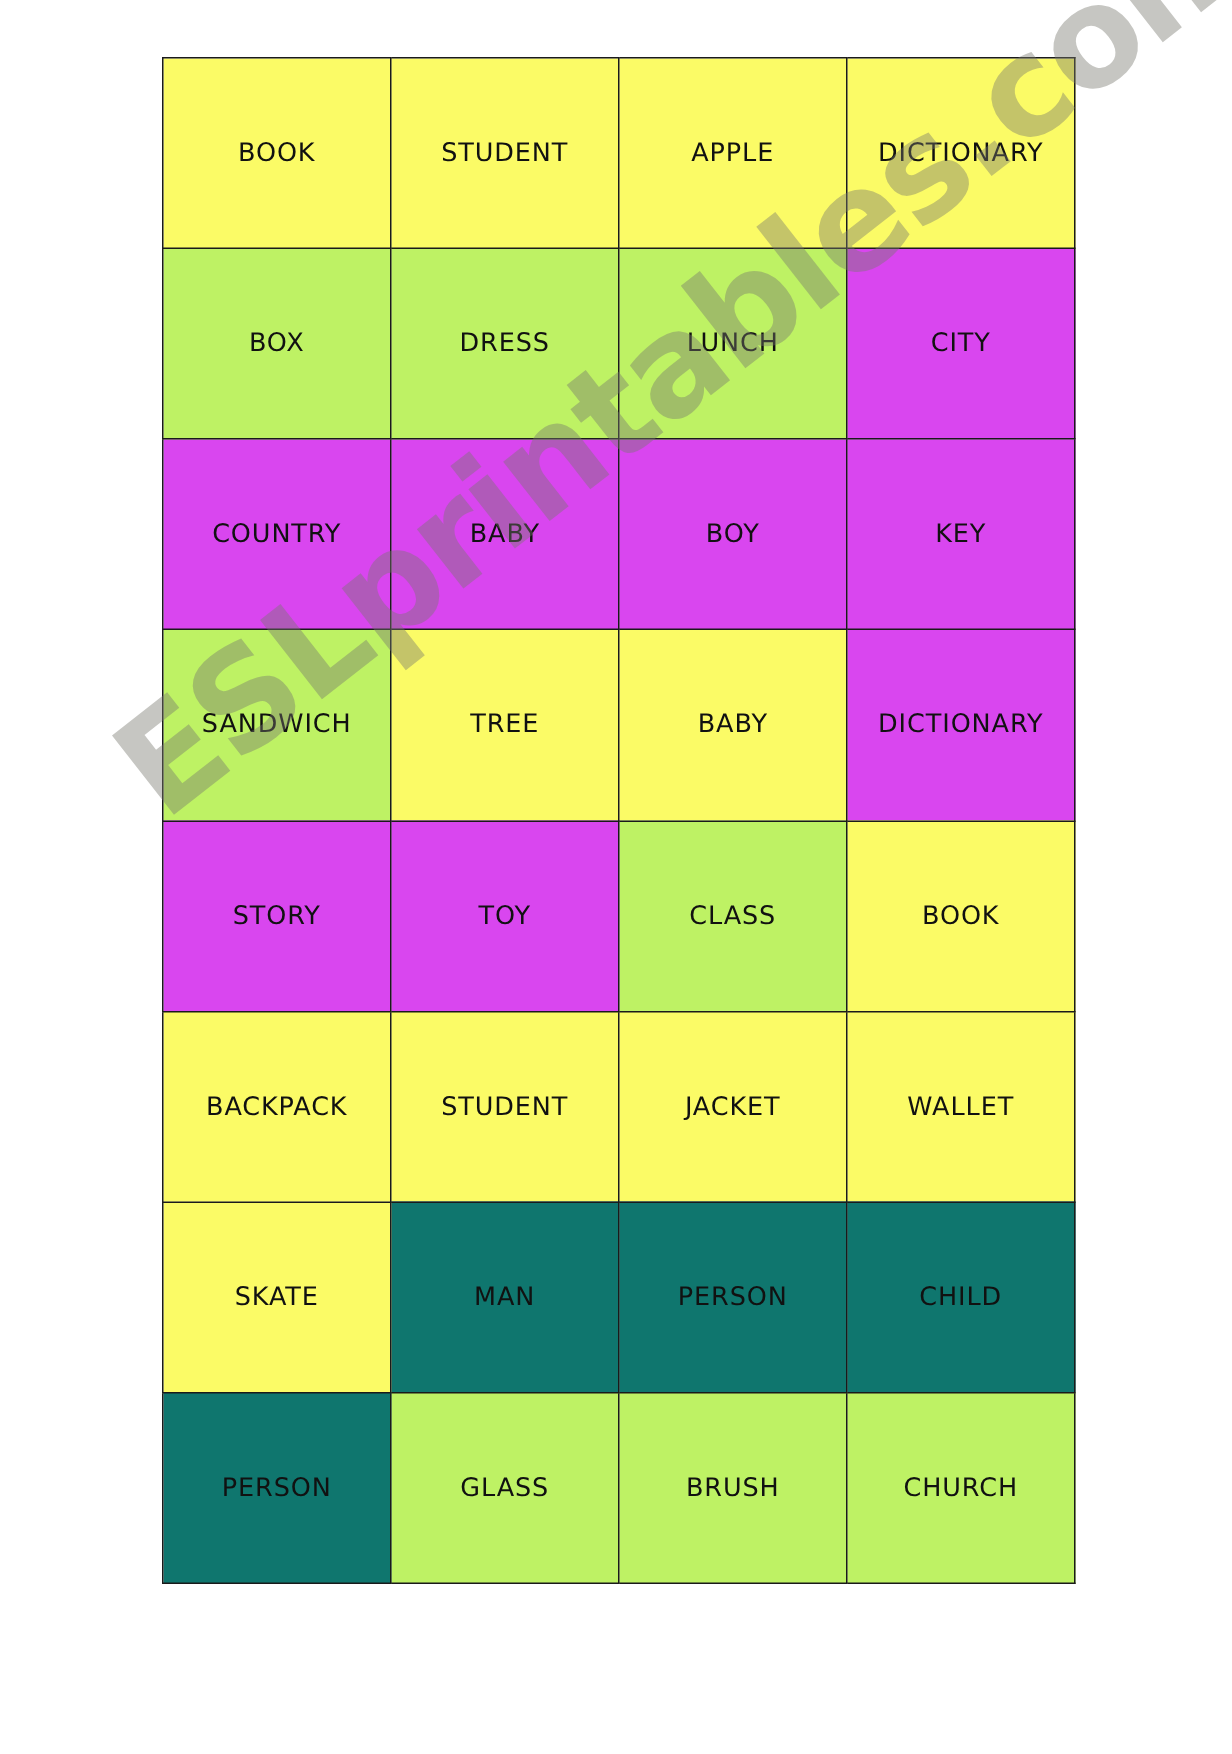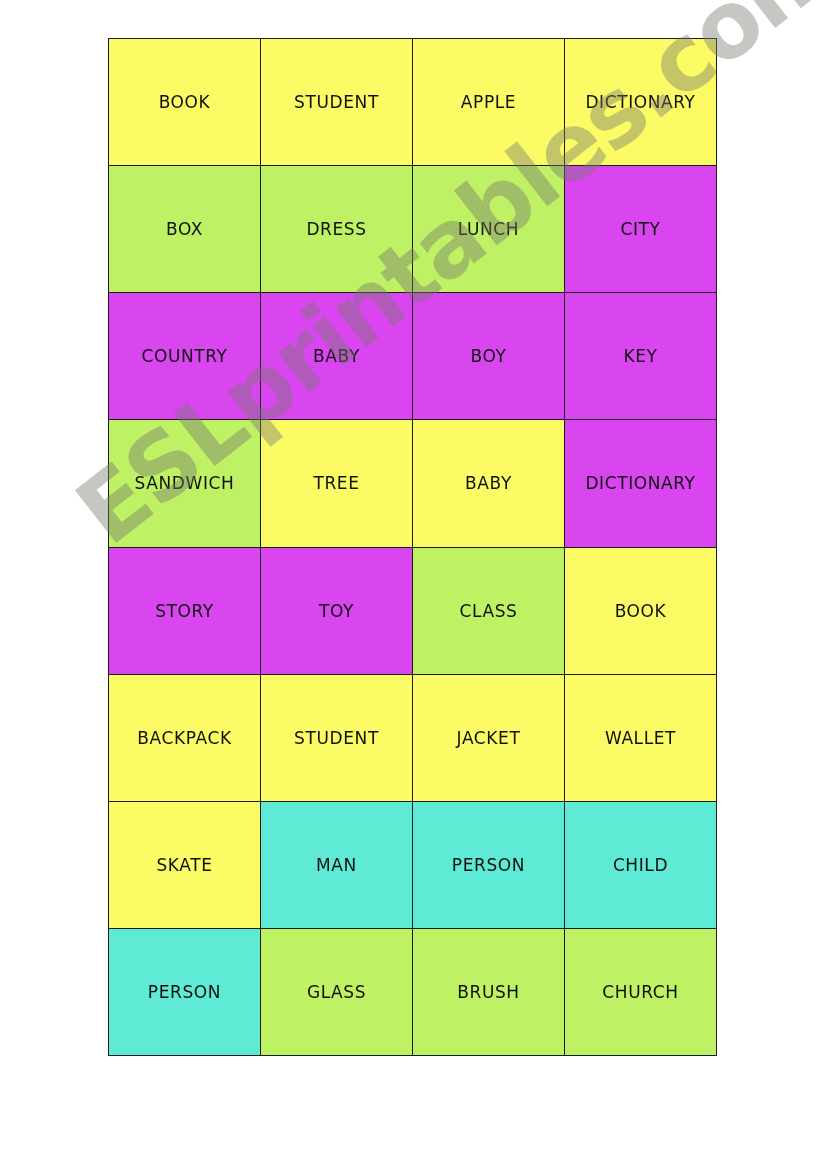--- a/index.html
+++ b/index.html
@@ -70,21 +70,21 @@
     letter-spacing: 0.6px;
     color: #111111;
     padding: 0 2px;
     box-sizing: border-box;
   }
 
   
   .c-yellow { background: #fbfb66; }
   .c-blue   { background: #d946ef; }
   .c-green  { background: #bef264; }
-  .c-pink   { background: #5eead4; }
+  .c-pink   { background: #0f766e; }
 </style>
 </head>
 <body>
 
 <div id="page">
 
   <div id="watermark">
     <span class="wm-text">ESLprintables.com</span>
   </div>
 

